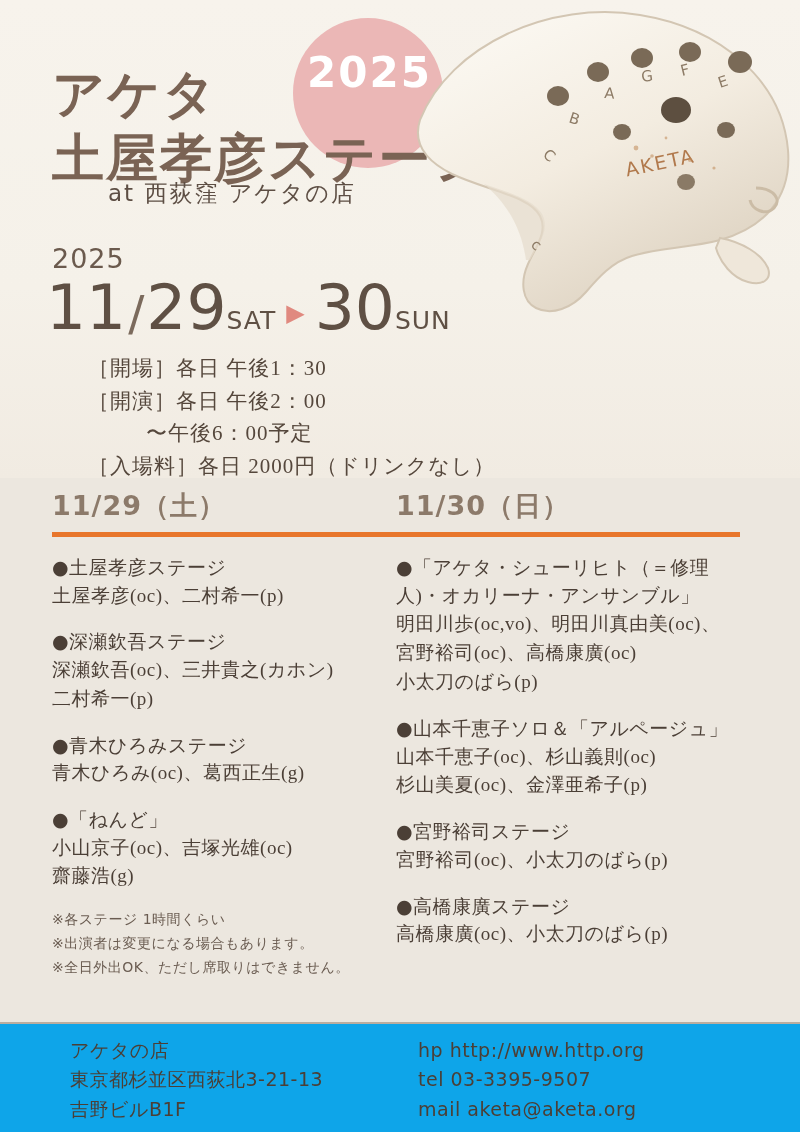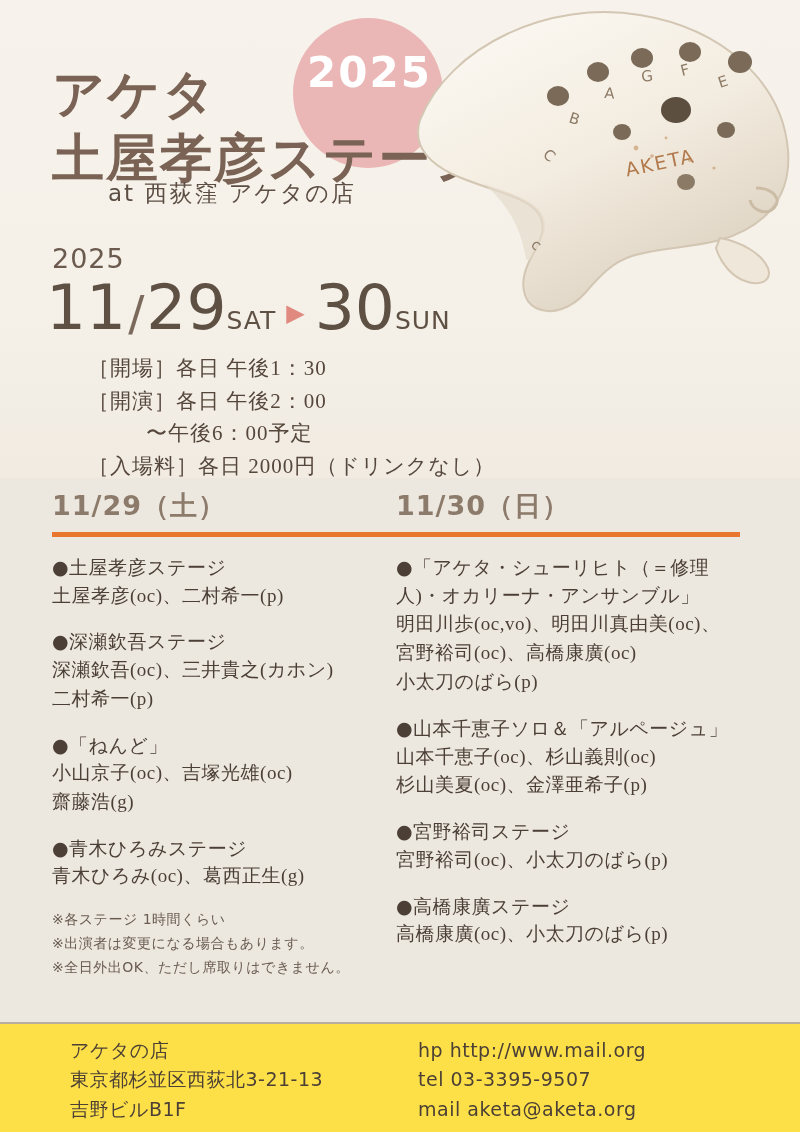--- a/index.html
+++ b/index.html
@@ -182,21 +182,21 @@
     line-height: 1.7;
     letter-spacing: 0.5px;
   }
   
   .footer {
     position: absolute;
     left: 0;
     bottom: 0;
     width: 800px;
     height: 108px;
-    background: #fde047;
+    background: #0ea5e9;
     border-top: 2px solid #b9ada0;
   }
   .footer-inner {
     position: relative;
     padding: 14px 0 0 0;
   }
   .f-left {
     position: absolute;
     left: 70px;
     top: 12px;
@@ -322,28 +322,28 @@
         <div class="stage-line">土屋孝彦(oc)、二村希一(p)</div>
       </div>
 
       <div class="stage">
         <div class="stage-title">●深瀬欽吾ステージ</div>
         <div class="stage-line">深瀬欽吾(oc)、三井貴之(カホン)</div>
         <div class="stage-line">二村希一(p)</div>
       </div>
 
       <div class="stage">
+        <div class="stage-title">●青木ひろみステージ</div>
+        <div class="stage-line">青木ひろみ(oc)、葛西正生(g)</div>
+      </div>
+
+      <div class="stage">
         <div class="stage-title">●「ねんど」</div>
         <div class="stage-line">小山京子(oc)、吉塚光雄(oc)</div>
         <div class="stage-line">齋藤浩(g)</div>
-      </div>
-
-      <div class="stage">
-        <div class="stage-title">●青木ひろみステージ</div>
-        <div class="stage-line">青木ひろみ(oc)、葛西正生(g)</div>
       </div>
 
       <div class="notes">
         <div class="note">※各ステージ 1時間くらい</div>
         <div class="note">※出演者は変更になる場合もあります。</div>
         <div class="note">※全日外出OK、ただし席取りはできません。</div>
       </div>
     </div>
 
     <div class="col right">
@@ -377,20 +377,20 @@
   </div>
 
   <div class="footer">
     <div class="footer-inner">
       <div class="f-left">
         <div>アケタの店</div>
         <div>東京都杉並区西荻北3-21-13</div>
         <div>吉野ビルB1F</div>
       </div>
       <div class="f-right">
-        <div>hp http://www.mail.org</div>
+        <div>hp http://www.http.org</div>
         <div>tel 03-3395-9507</div>
         <div>mail aketa@aketa.org</div>
       </div>
     </div>
   </div>
 
 </div>
 
 </body></html>

